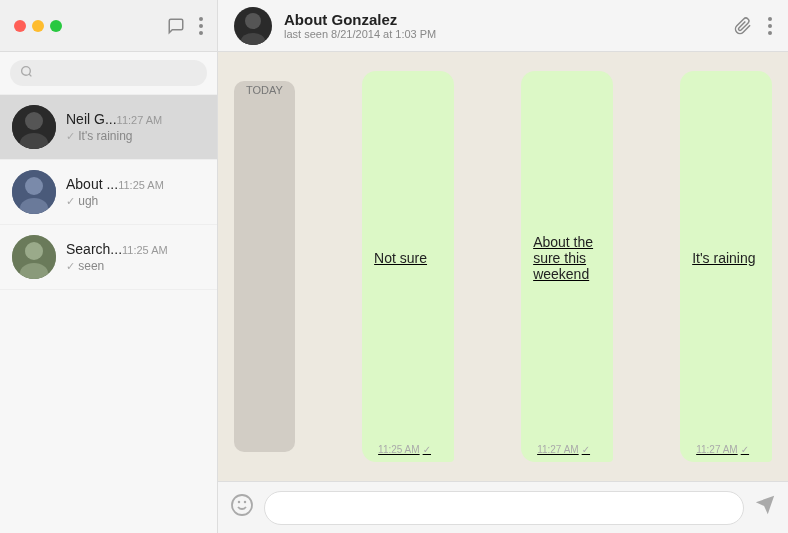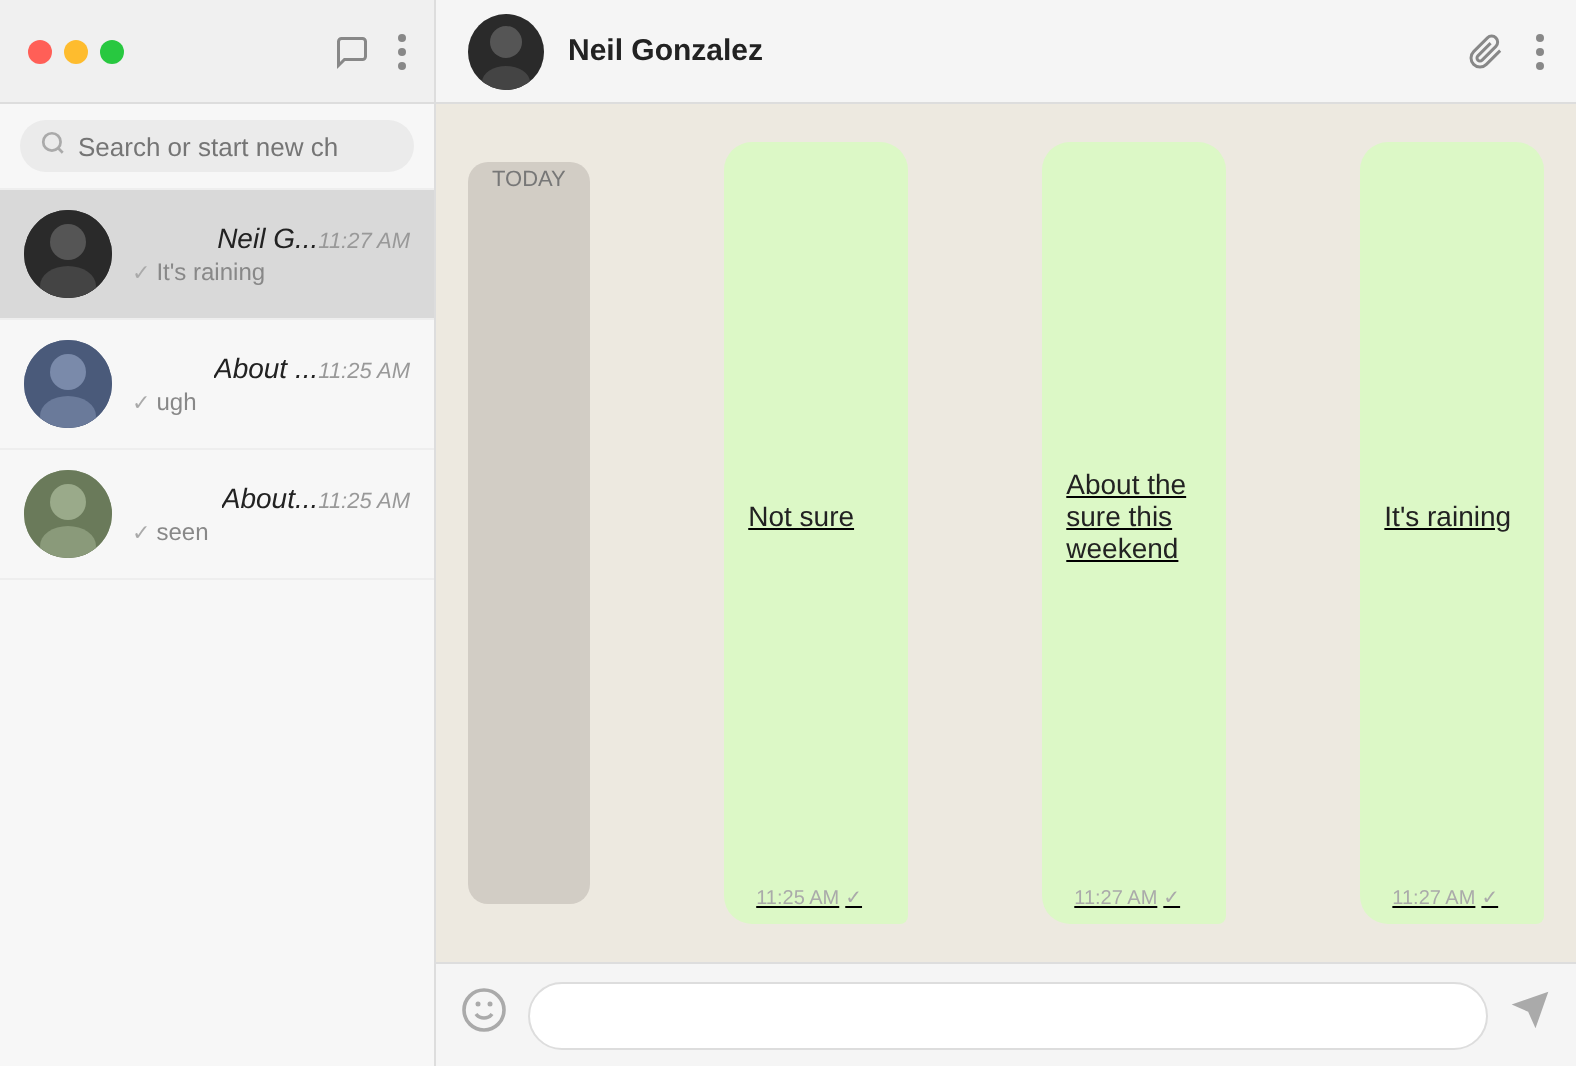--- a/index.html
+++ b/index.html
@@ -129,23 +129,22 @@
       height: 44px;
     }
 
     .chat-info {
       flex: 1;
       min-width: 0;
     }
 
     .chat-top {
       display: flex;
-      justify-content: flex-end;
+      justify-content: flex-start;
       align-items: baseline;
-      font-style: italic;
     }
 
     .chat-name {
       font-size: 14px;
       font-weight: 500;
       color: #222;
       white-space: nowrap;
       overflow: hidden;
       text-overflow: ellipsis;
       max-width: 90px;
@@ -365,21 +364,20 @@
   </div>
 
   <div class="search-bar">
     <div class="search-input-wrapper">
       <span class="search-icon-glyph">
         <svg width="13" height="13" viewBox="0 0 24 24" fill="none" stroke="#aaa" stroke-width="2.5">
           <circle cx="11" cy="11" r="8"></circle>
             <line x1="21" y1="21" x2="16.65" y2="16.65"></line>
         </svg>
       </span>
-      <input type="text" placeholder="Search or start new ch" style="">
     </div>
   </div>
 
   <div class="chat-list">
 
     <div class="chat-item active">
       <div class="avatar av-neil">
         <svg viewBox="0 0 44 44" xmlns="http://www.w3.org/2000/svg">
           <rect width="44" height="44" fill="#2a2a2a"></rect>
           <circle cx="22" cy="16" r="9" fill="#555"></circle>
@@ -421,21 +419,21 @@
     <div class="chat-item">
       <div class="avatar av-jennifer">
         <svg viewBox="0 0 44 44" xmlns="http://www.w3.org/2000/svg">
           <rect width="44" height="44" fill="#6a7a5a"></rect>
           <circle cx="22" cy="16" r="9" fill="#9aaa8a"></circle>
           <ellipse cx="22" cy="38" rx="14" ry="10" fill="#8a9a7a"></ellipse>
         </svg>
       </div>
       <div class="chat-info">
         <div class="chat-top">
-          <span class="chat-name">About...</span>
+          <span class="chat-name">Search...</span>
           <span class="chat-time">11:25 AM</span>
         </div>
         <div class="chat-preview">
           <span class="check-mark">✓</span>
           <span>seen</span>
         </div>
       </div>
     </div>
   </div>
 </div>
@@ -443,21 +441,22 @@
 <div class="chat-area">
   <div class="chat-header">
     <div class="chat-header-avatar">
       <svg viewBox="0 0 38 38" xmlns="http://www.w3.org/2000/svg" width="38" height="38">
         <rect width="38" height="38" fill="#2a2a2a"></rect>
         <circle cx="19" cy="14" r="8" fill="#555"></circle>
         <ellipse cx="19" cy="34" rx="12" ry="8" fill="#444"></ellipse>
       </svg>
     </div>
     <div class="chat-header-info">
-      <div class="chat-header-name">Neil Gonzalez</div>
+      <div class="chat-header-name">About Gonzalez</div>
+      <div class="chat-header-status">last seen 8/21/2014 at 1:03 PM</div>
     </div>
     <div class="chat-header-actions">
       <button class="icon-btn">
         <svg width="18" height="18" viewBox="0 0 24 24" fill="none" stroke="#888" stroke-width="2">
           <path d="M21.44 11.05l-9.19 9.19a6 6 0 0 1-8.49-8.49l9.19-9.19a4 4 0 0 1 5.66 5.66l-9.2 9.19a2 2 0 0 1-2.83-2.83l8.49-8.48"></path>
         </svg>
       </button>
       <button class="icon-btn">
         <svg width="4" height="18" viewBox="0 0 4 18" fill="#888">
           <circle cx="2" cy="2" r="2"></circle>

